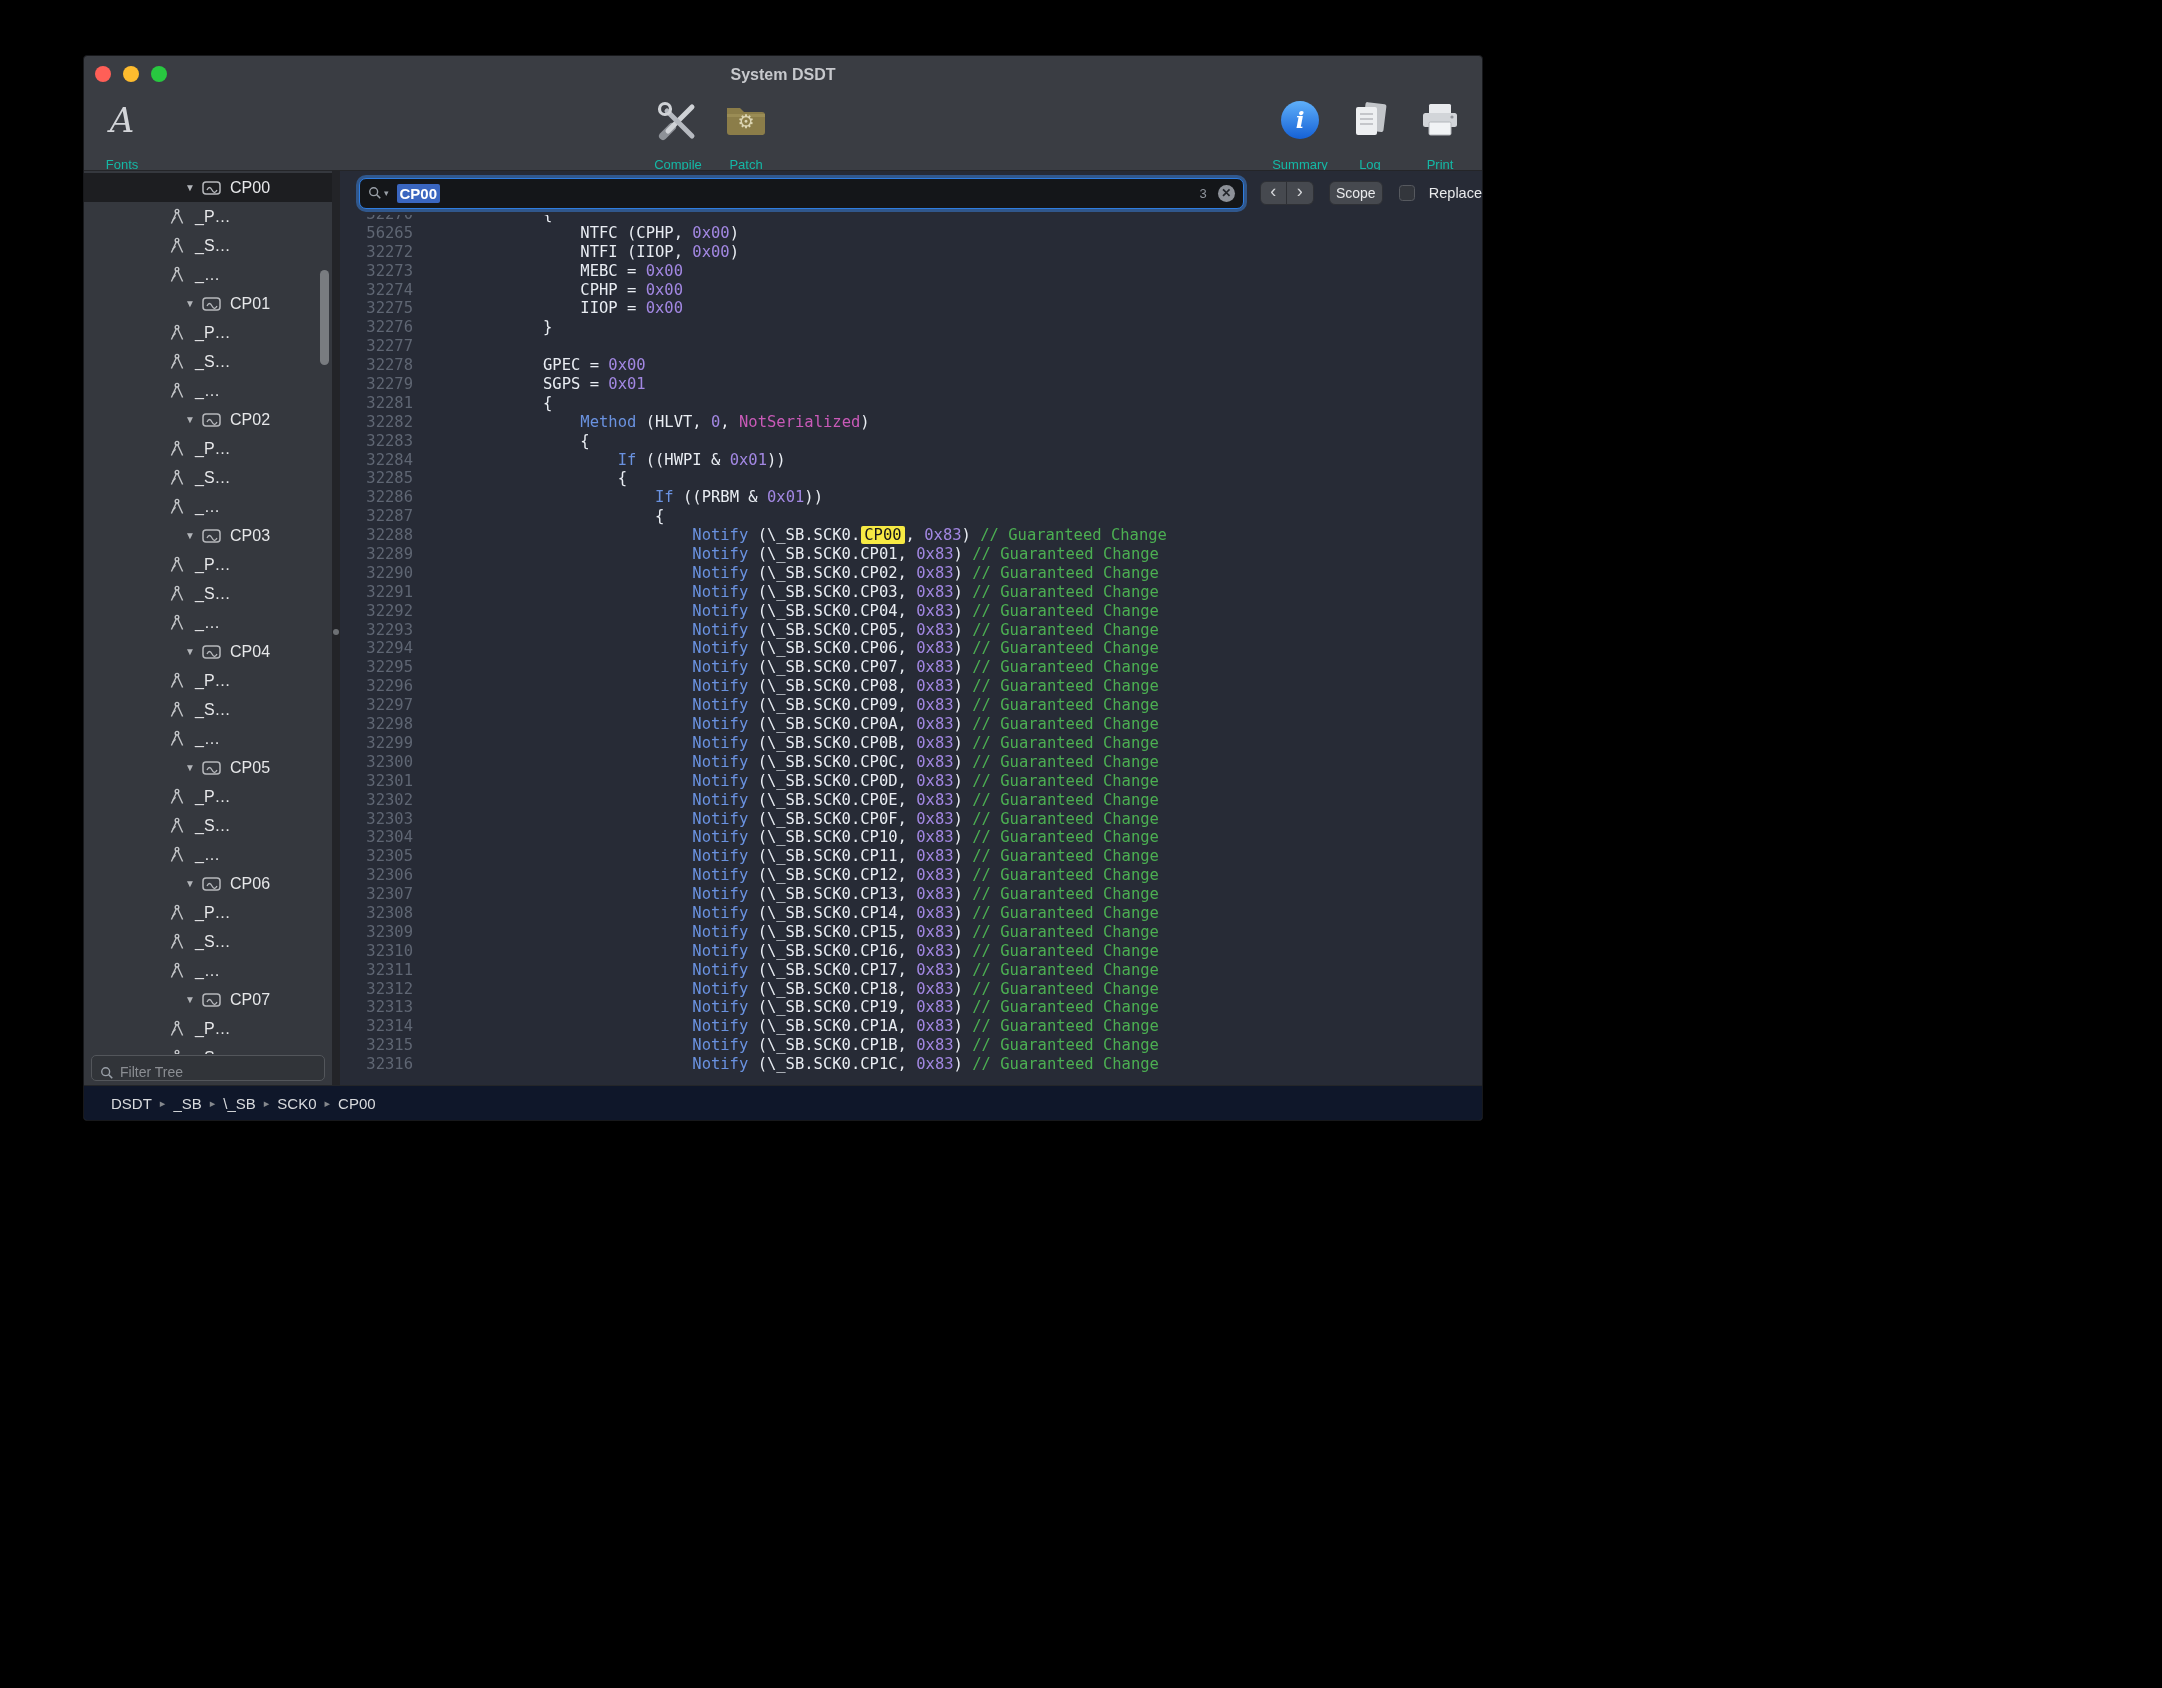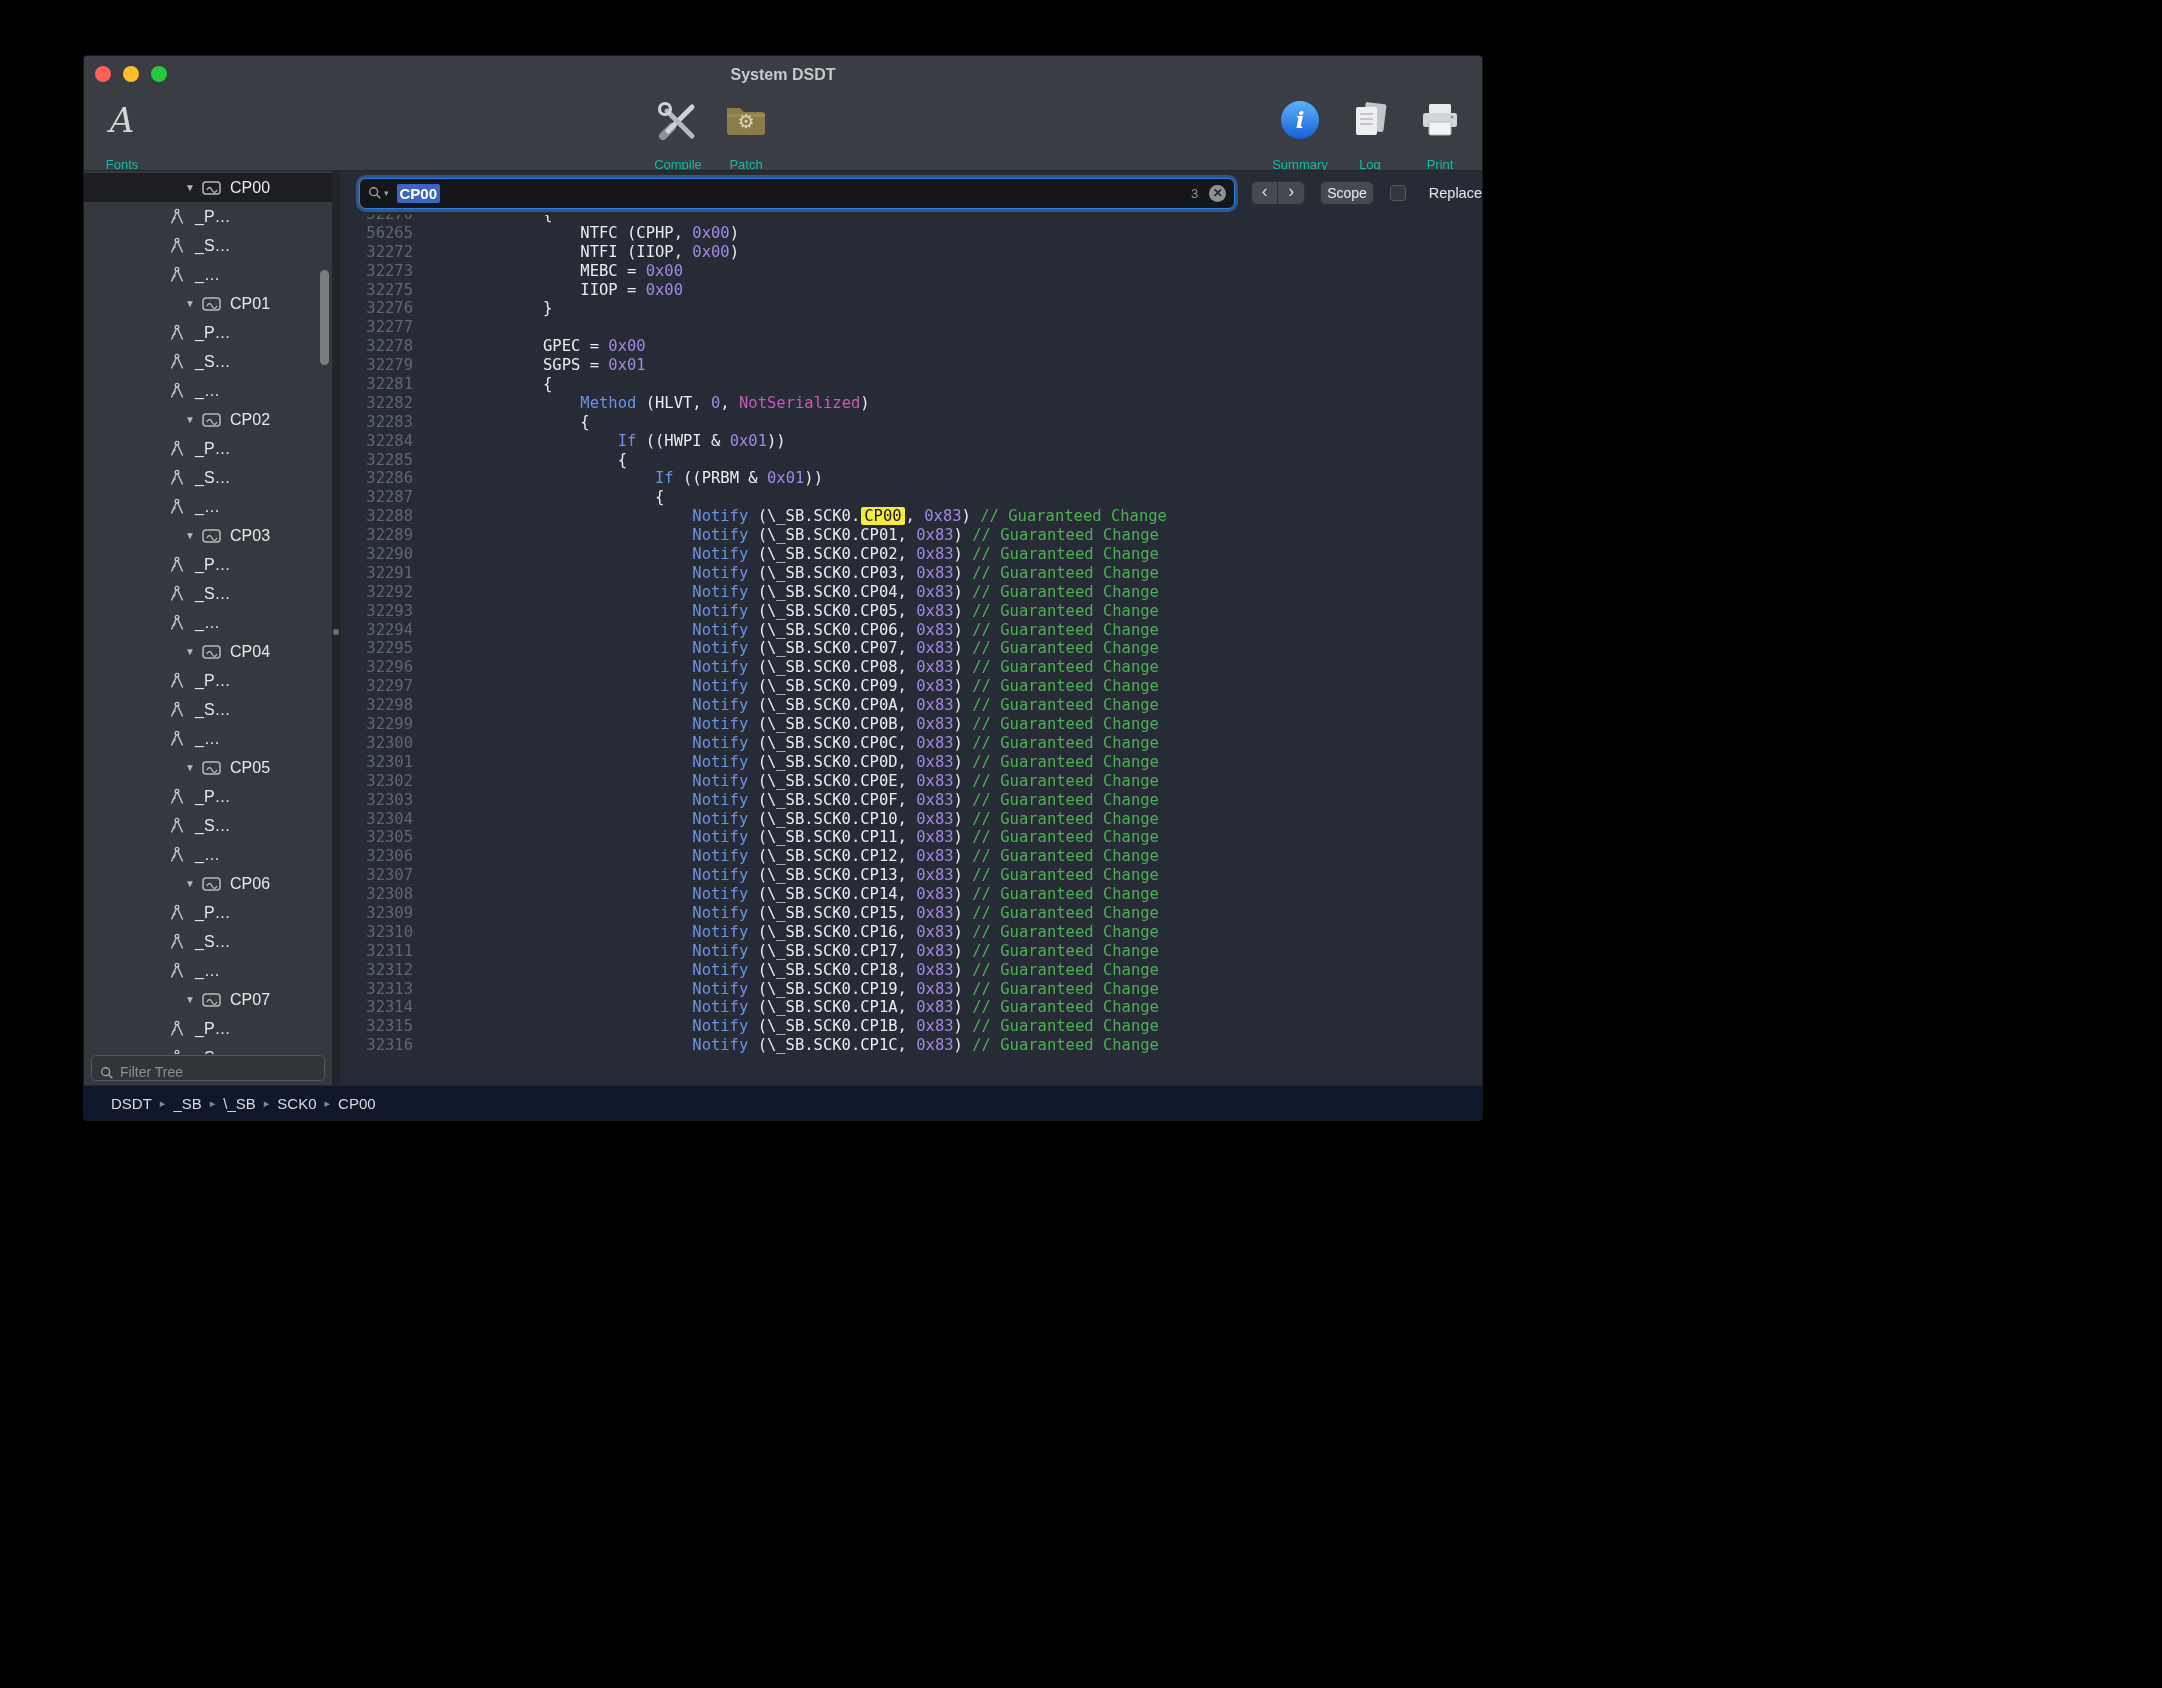--- a/index.html
+++ b/index.html
@@ -72,21 +72,21 @@
   .count{color:#8e939b;font-size:13px;margin-right:9px}
   .clearbtn{width:17px;height:17px;border-radius:50%;background:#8d9198;color:#23262b;
     font-size:12px;font-weight:bold;display:flex;align-items:center;justify-content:center;line-height:1}
   .navpair{display:flex;margin-left:16px}
   .navbtn{width:27px;height:24px;background:#46494f;border:1px solid #2e3035;color:#d6d8db;
     font-size:18px;display:flex;align-items:center;justify-content:center;padding-bottom:3px}
   .navbtn.prev{border-radius:6px 0 0 6px}
   .navbtn.next{border-radius:0 6px 6px 0;border-left:none}
   .donebtn{margin-left:15px;width:54px;height:24px;border-radius:6px;background:#46494f;
     border:1px solid #2e3035;color:#e9eaec;font-size:14px;display:flex;align-items:center;justify-content:center}
-  .replace{margin-left:16px;display:flex;align-items:center;gap:23px}
+  .replace{margin-left:16px;display:flex;align-items:center;gap:14px}
   .cb{width:16px;height:16px;border-radius:3.5px;background:#33363c;border:1px solid #56595f}
   .replace .lbl{font-size:14.5px;color:#e9eaec}
   
   .statusbar{position:absolute;left:0;bottom:0;right:0;height:35px;background:#0f172a;
     border-top:1px solid #242629;display:flex;align-items:center;padding-left:27px}
   .bitem{font-size:15px;color:#d9dbde}
   .bsep{color:#85888d;font-size:11px;margin:0 8px}
 </style>
 </head>
 <body>
@@ -523,20 +523,21 @@
       <div class="splitter">
         <div class="knob"></div>
       </div>
 
       <div class="editor">
         <div class="code-lines" id="code-lines">
             <div class="cline"><span class="ln">32270</span><span class="lt"><span class="tk-p">            {</span></span></div>
             <div class="cline"><span class="ln">56265</span><span class="lt"><span class="tk-p">                NTFC (CPHP, </span><span class="tk-n">0x00</span><span class="tk-p">)</span></span></div>
             <div class="cline"><span class="ln">32272</span><span class="lt"><span class="tk-p">                NTFI (IIOP, </span><span class="tk-n">0x00</span><span class="tk-p">)</span></span></div>
             <div class="cline"><span class="ln">32273</span><span class="lt"><span class="tk-p">                MEBC = </span><span class="tk-n">0x00</span></span></div>
+            <div class="cline"><span class="ln">32274</span><span class="lt"><span class="tk-p">                CPHP = </span><span class="tk-n">0x00</span></span></div>
             <div class="cline"><span class="ln">32275</span><span class="lt"><span class="tk-p">                IIOP = </span><span class="tk-n">0x00</span></span></div>
             <div class="cline"><span class="ln">32276</span><span class="lt"><span class="tk-p">            }</span></span></div>
             <div class="cline"><span class="ln">32277</span><span class="lt"></span></div>
             <div class="cline"><span class="ln">32278</span><span class="lt"><span class="tk-p">            GPEC = </span><span class="tk-n">0x00</span></span></div>
             <div class="cline"><span class="ln">32279</span><span class="lt"><span class="tk-p">            SGPS = </span><span class="tk-n">0x01</span></span></div>
             <div class="cline"><span class="ln">32281</span><span class="lt"><span class="tk-p">            {</span></span></div>
             <div class="cline"><span class="ln">32282</span><span class="lt"><span class="tk-p">                </span><span class="tk-k">Method</span><span class="tk-p"> (HLVT, </span><span class="tk-n">0</span><span class="tk-p">, </span><span class="tk-m">NotSerialized</span><span class="tk-p">)</span></span></div>
             <div class="cline"><span class="ln">32283</span><span class="lt"><span class="tk-p">                {</span></span></div>
             <div class="cline"><span class="ln">32284</span><span class="lt"><span class="tk-p">                    </span><span class="tk-k">If</span><span class="tk-p"> ((HWPI &amp; </span><span class="tk-n">0x01</span><span class="tk-p">))</span></span></div>
             <div class="cline"><span class="ln">32285</span><span class="lt"><span class="tk-p">                    {</span></span></div>

